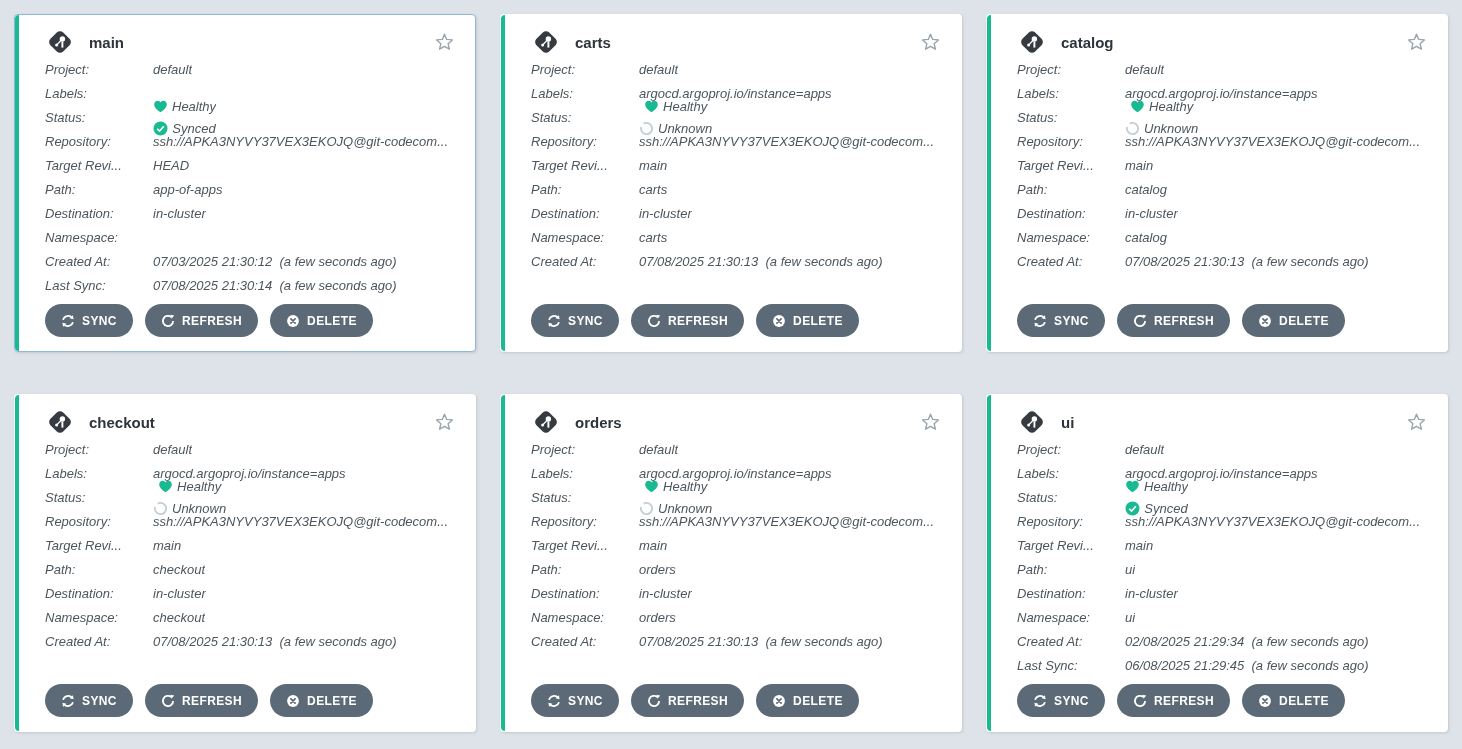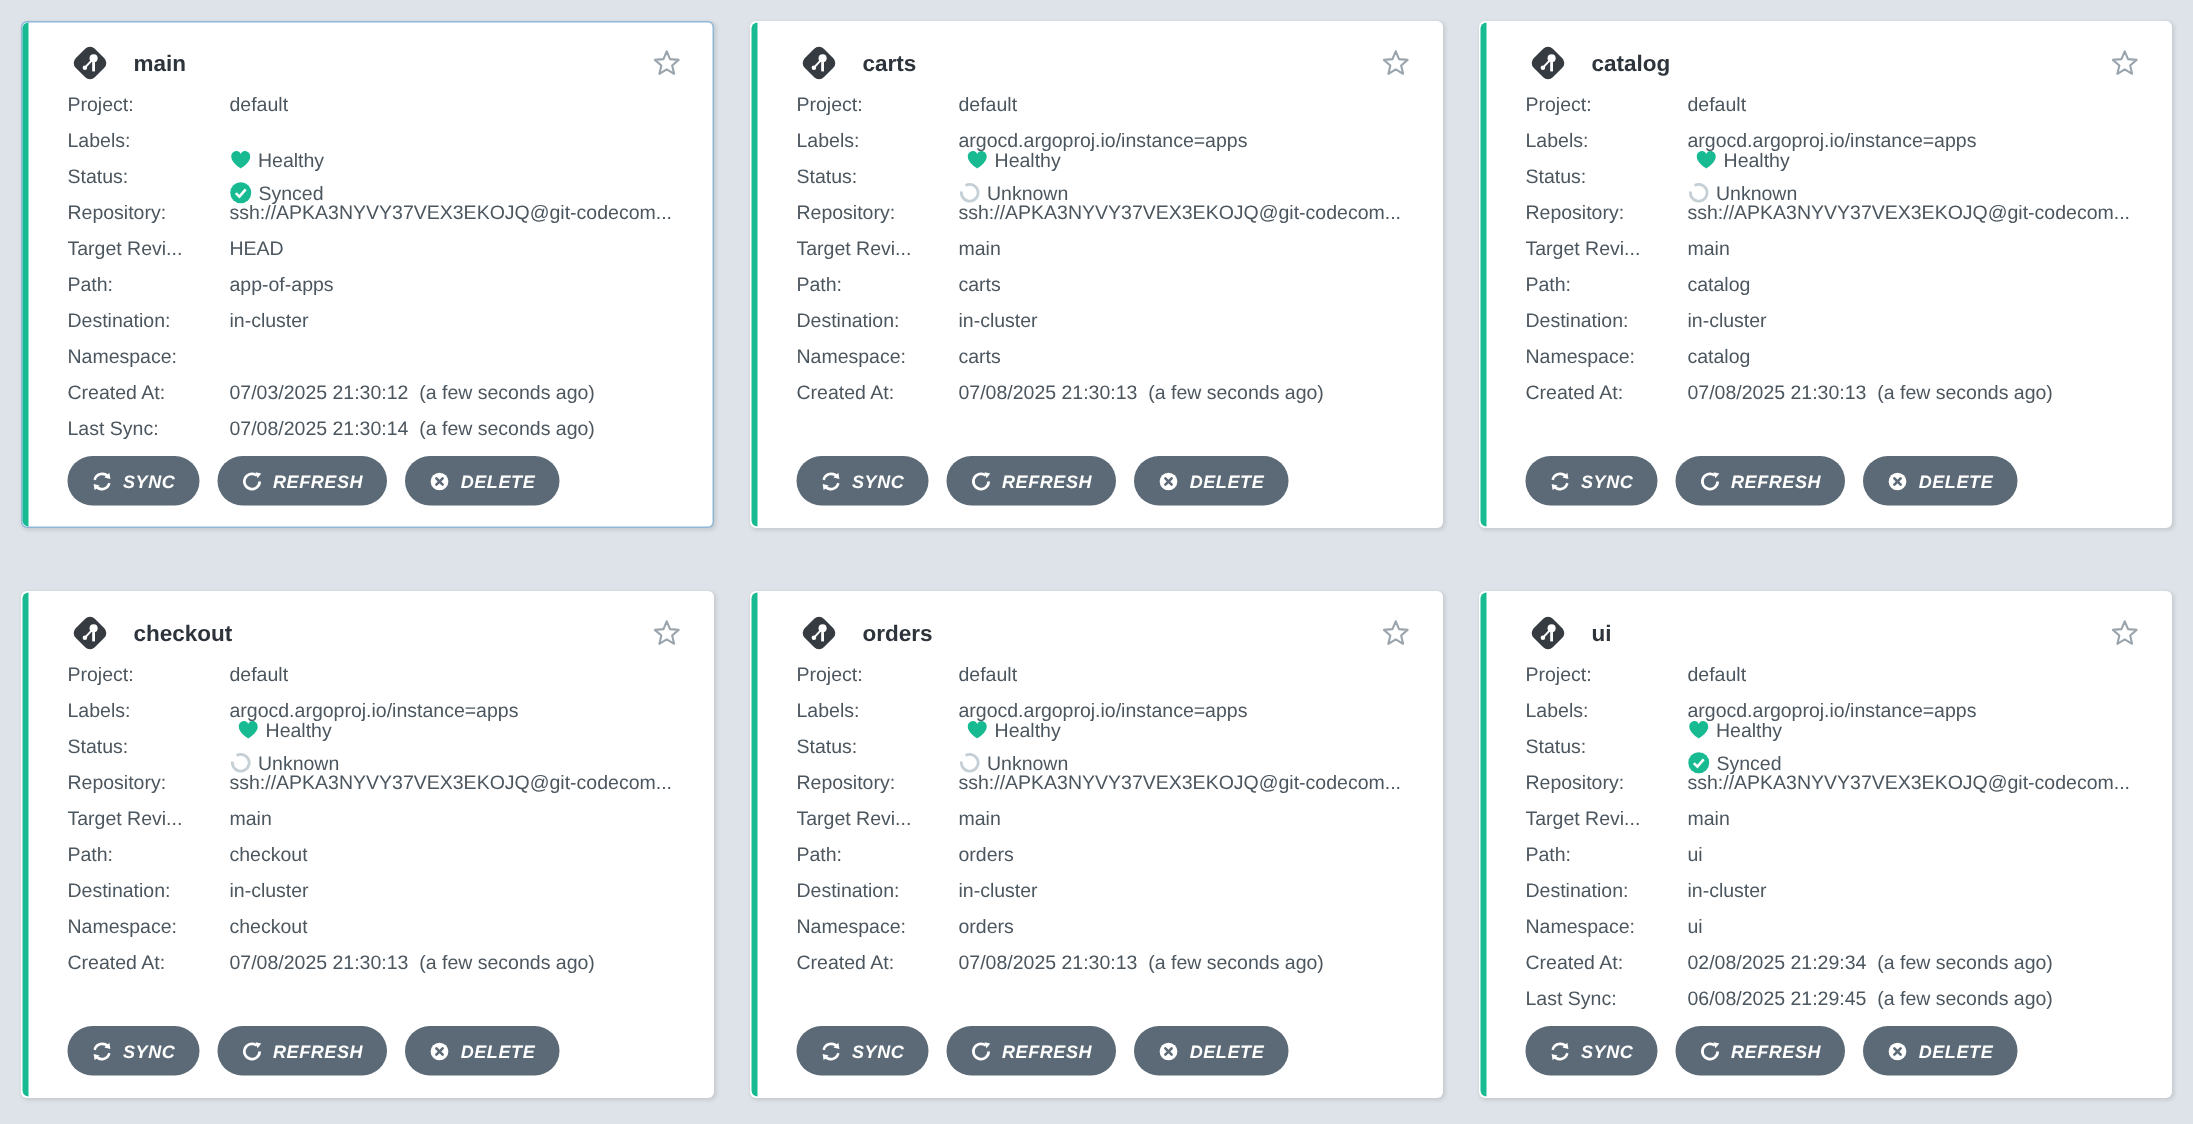--- a/index.html
+++ b/index.html
@@ -30,36 +30,35 @@
   .card.selected { border-color:#8fb8d8; }
   .ribbon {
     position:absolute; left:0; top:0; bottom:0; width:4px;
     background:#18ba92;
     border-radius:4px 0 0 4px;
   }
   .card-header { display:flex; align-items:center; height:30px; flex:none; }
   .app-icon { width:30px; height:30px; flex:none; display:flex; align-items:center; justify-content:center; }
   .app-name { margin-left:14px; font-size:15px; font-weight:700; color:#2e343b; }
   .star { margin-left:auto; margin-right:4px; display:flex; align-items:center; cursor:pointer; }
-  .rows { flex:none; }
+  .rows { flex:none;font-style:italic; }
   .row { display:flex; align-items:center; height:24px; font-size:13px; color:#4c565e; }
   .row-label { width:108px; flex:none; white-space:pre; overflow:hidden; }
   .row-value { white-space:pre; overflow:hidden; }
   .status-value { display:flex; align-items:center; gap:7px;flex-direction:column; }
   .status-item { display:flex; align-items:center; gap:4px; }
   .status-item svg { display:block; }
   .actions { margin-top:auto; display:flex; flex:none; }
   .action-btn {
     display:flex; align-items:center; gap:7px;
     height:33px; padding:0 16px; margin-right:12px;
     border:none; border-radius:17px;
     background:#5b6a76; color:#fff;
     font-family:inherit; font-size:12px; font-weight:700; letter-spacing:0.4px;
     cursor:pointer;
-    font-style:italic;
   }
   .action-btn svg { display:block; }
 </style>
 </head>
 <body>
 
 <div class="grid">
     <div class="card selected">
     <div class="ribbon"></div>
     <div class="card-header">

